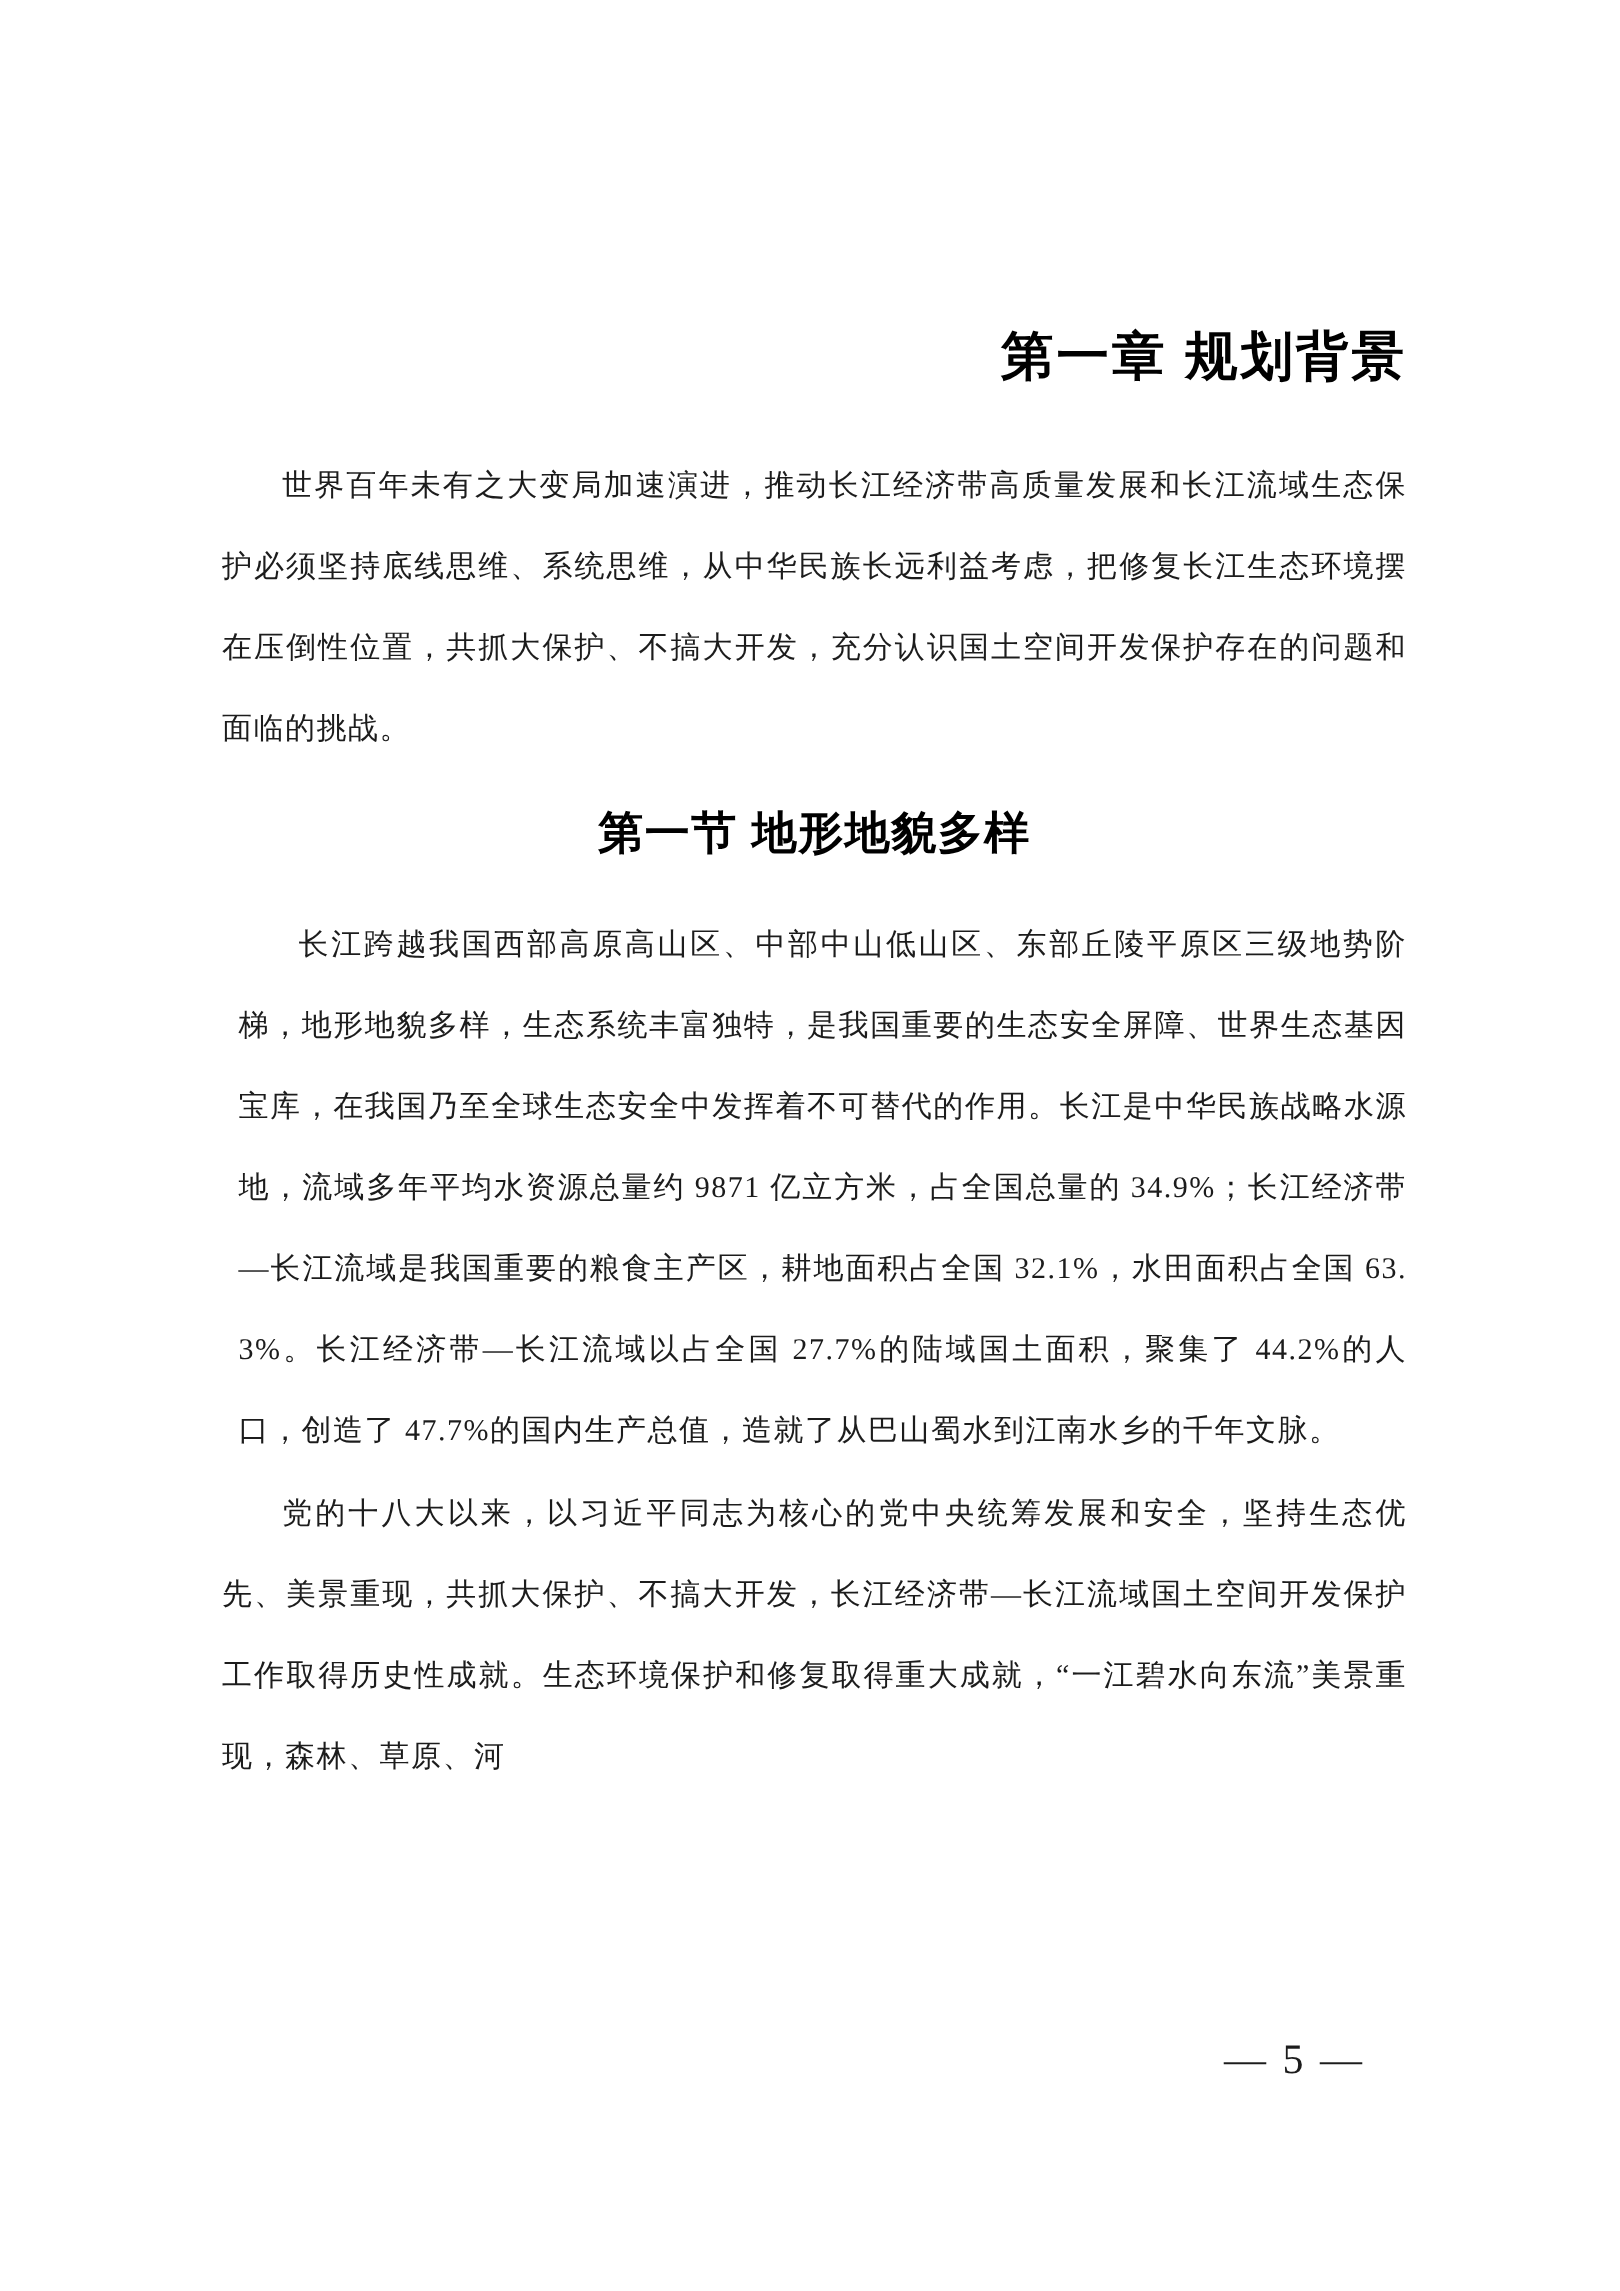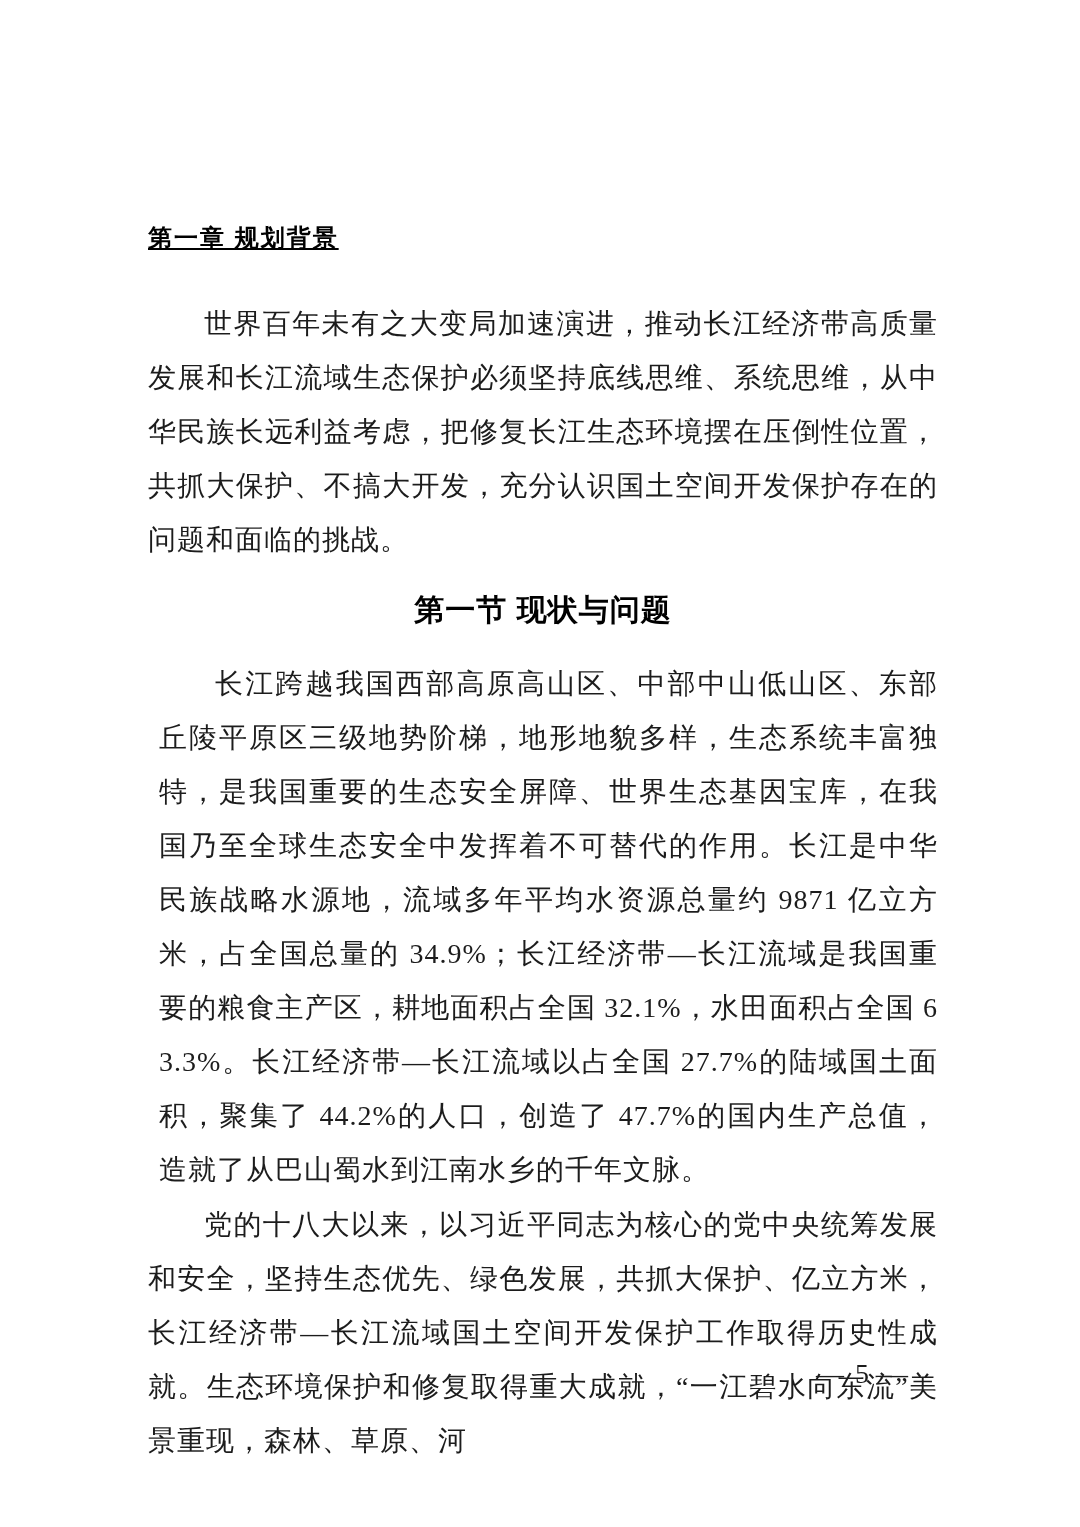--- a/index.html
+++ b/index.html
@@ -19,40 +19,39 @@
   .content {
     position: absolute;
     left: 148px;
     top: 0;
     width: 790px;
   }
   .chapter-title {
     margin: 218px 0 0 0;
     font-family: "Liberation Sans", "DejaVu Sans", sans-serif;
     font-weight: 700;
-    font-size: 24px;
+    font-size: 35px;
     line-height: 40px;
-    text-align: left;
+    text-align: right;
     color: #000000;
     letter-spacing: 2px;
-    text-decoration: underline;
   }
   .section-title {
     margin: 25px 0 0 0;
     font-family: "Liberation Sans", "DejaVu Sans", sans-serif;
     font-weight: 700;
     font-size: 30px;
     line-height: 36px;
     text-align: center;
     color: #000000;
     letter-spacing: 1px;
   }
   .body-para {
     margin: 0;
-    font-size: 28px;
+    font-size: 20px;
     line-height: 54px;
     letter-spacing: 1px;
     text-align: justify;
     text-indent: 2em;
     word-break: break-all;
   }
   .body-para.after-title   { margin-top: 39px; }
   .body-para.after-heading { margin-top: 29px; margin-left: 11px; }
   .body-para.continuation  { margin-top: 1px; }
   .page-number {
@@ -68,22 +67,22 @@
 </head>
 <body>
 
 <div class="page">
   <div class="content">
 
     <h1 class="chapter-title">第一章 规划背景</h1>
 
     <p class="body-para after-title">世界百年未有之大变局加速演进，推动长江经济带高质量发展和长江流域生态保护必须坚持底线思维、系统思维，从中华民族长远利益考虑，把修复长江生态环境摆在压倒性位置，共抓大保护、不搞大开发，充分认识国土空间开发保护存在的问题和面临的挑战。</p>
 
-    <h2 class="section-title">第一节 现状与问题</h2>
+    <h2 class="section-title">第一节 地形地貌多样</h2>
 
     <p class="body-para after-heading">长江跨越我国西部高原高山区、中部中山低山区、东部丘陵平原区三级地势阶梯，地形地貌多样，生态系统丰富独特，是我国重要的生态安全屏障、世界生态基因宝库，在我国乃至全球生态安全中发挥着不可替代的作用。长江是中华民族战略水源地，流域多年平均水资源总量约 9871 亿立方米，占全国总量的 34.9%；长江经济带—长江流域是我国重要的粮食主产区，耕地面积占全国 32.1%，水田面积占全国 63.3%。长江经济带—长江流域以占全国 27.7%的陆域国土面积，聚集了 44.2%的人口，创造了 47.7%的国内生产总值，造就了从巴山蜀水到江南水乡的千年文脉。</p>
 
-    <p class="body-para continuation">党的十八大以来，以习近平同志为核心的党中央统筹发展和安全，坚持生态优先、绿色发展，共抓大保护、亿立方米，长江经济带—长江流域国土空间开发保护工作取得历史性成就。生态环境保护和修复取得重大成就，“一江碧水向东流”美景重现，森林、草原、河</p>
+    <p class="body-para continuation">党的十八大以来，以习近平同志为核心的党中央统筹发展和安全，坚持生态优先、美景重现，共抓大保护、不搞大开发，长江经济带—长江流域国土空间开发保护工作取得历史性成就。生态环境保护和修复取得重大成就，“一江碧水向东流”美景重现，森林、草原、河</p>
 
   </div>
 
   <div class="page-number">— 5 —</div>
 </div>
 
 </body></html>

